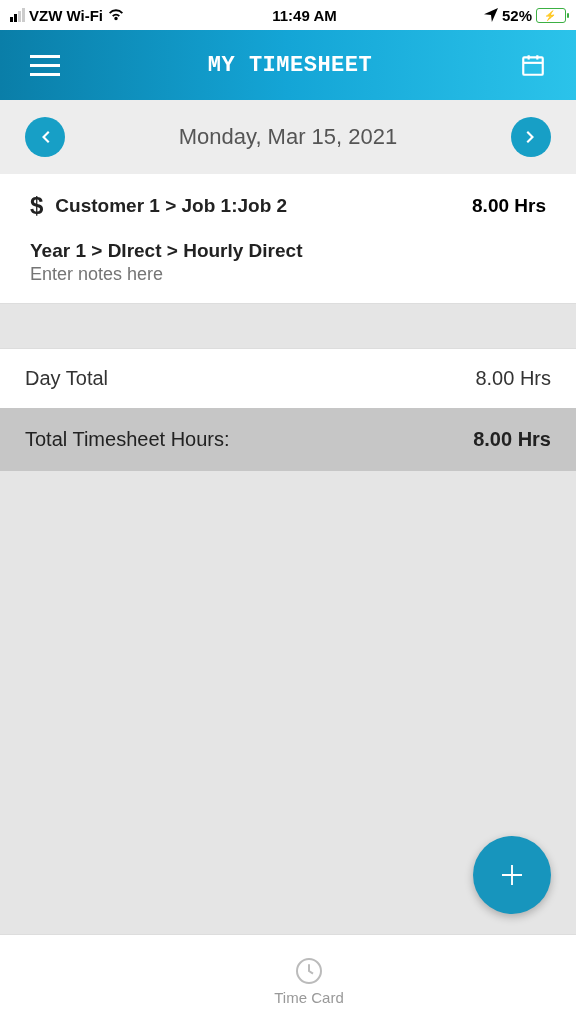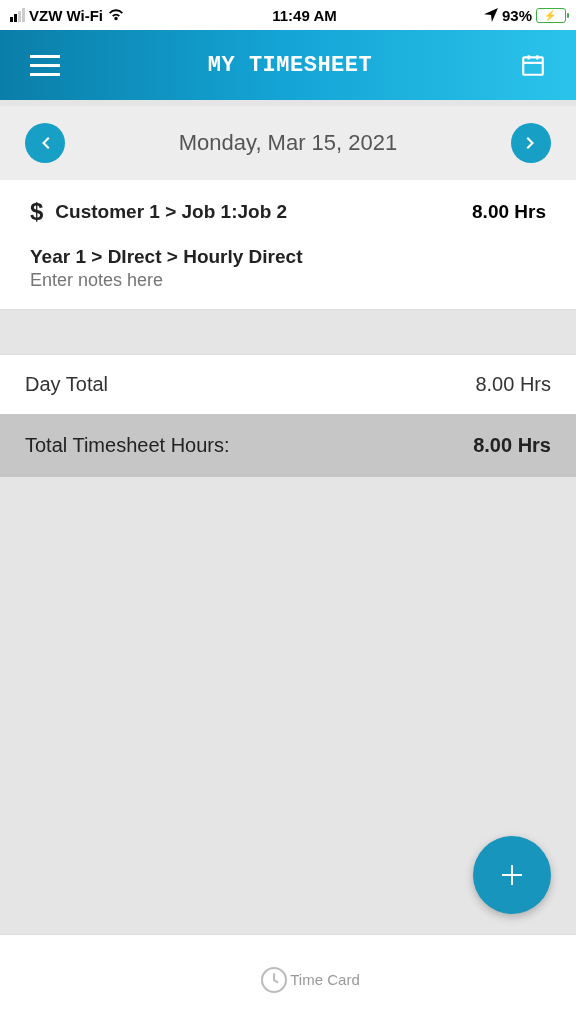--- a/index.html
+++ b/index.html
@@ -15,41 +15,41 @@
     .signal-bars span:nth-child(3){height:11px;}
     .signal-bars span:nth-child(4){height:14px;}
     .battery { width: 30px; height: 15px; border: 1.5px solid #3cb043; border-radius: 3px; position: relative; display: inline-flex; align-items: center; justify-content: center; color:#3cb043; font-size:10px; font-weight:bold; }
     .battery::after { content:''; position:absolute; right:-4px; top:4px; width:2px; height:5px; background:#3cb043; border-radius:1px; }
 
     .header { height: 70px; background: linear-gradient(to right, #0a7ea8, #14a5d6, #2bc3ea); display: flex; align-items: center; justify-content: space-between; padding: 0 30px; color: #fff; }
     .hamburger { display:flex; flex-direction:column; gap:6px; cursor:pointer; }
     .hamburger span { width:30px; height:3px; background:#fff; }
     .header-title { font-size: 22px; font-weight: 700; letter-spacing: 0.5px; font-family: Liberation Mono, monospace; }
 
-    .date-nav { height: 74px; background: #ededed; display:flex; align-items:center; justify-content:space-between; padding: 12px 25px; margin-top: 6px; }
+    .date-nav { height: 74px; background: #ededed; display:flex; align-items:center; justify-content:space-between; padding: 12px 25px; }
     .nav-btn { width: 40px; height:40px; border-radius:50%; background:#179fc6; display:flex; align-items:center; justify-content:center; color:#fff; cursor:pointer; }
     .date-text { font-size: 22px; color:#555; }
 
     .entry-card { background:#fff; padding: 18px 30px 18px 30px; border-bottom:1px solid #ddd; }
     .entry-row1 { display:flex; justify-content:space-between; align-items:center; }
     .entry-path { display:flex; align-items:center; gap:12px; font-size:19px; font-weight:700; color:#222; }
     .dollar { font-size:24px; font-weight:900; }
     .entry-hrs { font-size:19px; font-weight:700; }
     .entry-row2 { font-size:19px; font-weight:700; color:#222; margin-top:20px; }
     .entry-notes { font-size:18px; color:#aaa; margin-top:2px; border:none; outline:none; width:100%; }
 
     .day-total { background:#fff; border-top:1px solid #ddd; padding: 18px 25px; display:flex; justify-content:space-between; font-size:20px; color:#333;margin-top:44px; }
     .timesheet-total { background:#c6c6c6; padding: 20px 25px; display:flex; justify-content:space-between; font-size:20px; color:#222; }
     .timesheet-total .val { font-weight:700; }
 
     .spacer { flex:1; background:#e5e5e5; position:relative; }
     .fab { position:absolute; bottom:20px; right:25px; width:78px; height:78px; border-radius:50%; background:#1795bd; display:flex; align-items:center; justify-content:center; color:#fff; font-size:36px; font-weight:300; cursor:pointer; box-shadow:0 3px 8px rgba(0,0,0,0.25); }
 
     .bottom-nav { height:90px; background:#fff; display:flex; border-top:1px solid #ddd; }
-    .nav-item { flex:1; display:flex; flex-direction:row; align-items:center; justify-content:center; gap:0; color:#999; font-size:15px; cursor:pointer; position:relative;margin-left:42px; }
+    .nav-item { flex:1; display:flex; flex-direction:column; align-items:center; justify-content:center; gap:0; color:#999; font-size:15px; cursor:pointer; position:relative;margin-left:42px; }
     .nav-item.active { color:#222; font-weight:700; }
     .nav-item.active::before { content:''; position:absolute; top:-1px; left:10%; right:10%; height:4px; background:#1795bd; }
     .nav-icon { height:36px; display:flex; align-items:center; justify-content:center; }
   </style>
 </head>
 <body>
 
 <div class="status-bar">
   <div class="status-left">
     <span class="signal-bars">
@@ -61,21 +61,21 @@
     <span>VZW Wi-Fi</span>
     <svg width="18" height="14" viewBox="0 0 20 16">
         <path fill="#000" d="M10 14a2 2 0 100-4 2 2 0 000 4zm-4.5-5.5a6.5 6.5 0 019 0l-1.5 1.5a4.5 4.5 0 00-6 0zM2 5a11 11 0 0116 0l-1.5 1.5a9 9 0 00-13 0z"></path>
       </svg>
   </div>
   <div>11:49 AM</div>
   <div class="status-right">
     <svg width="14" height="14" viewBox="0 0 16 16">
         <path fill="#000" d="M0 7l16-7-7 16-1-8z"></path>
       </svg>
-    <span>93%</span>
+    <span>52%</span>
     <span class="battery">⚡</span>
   </div>
 </div>
 
 <div class="header">
   <div class="hamburger">
       <span></span>
       <span></span>
       <span></span>
     </div>

